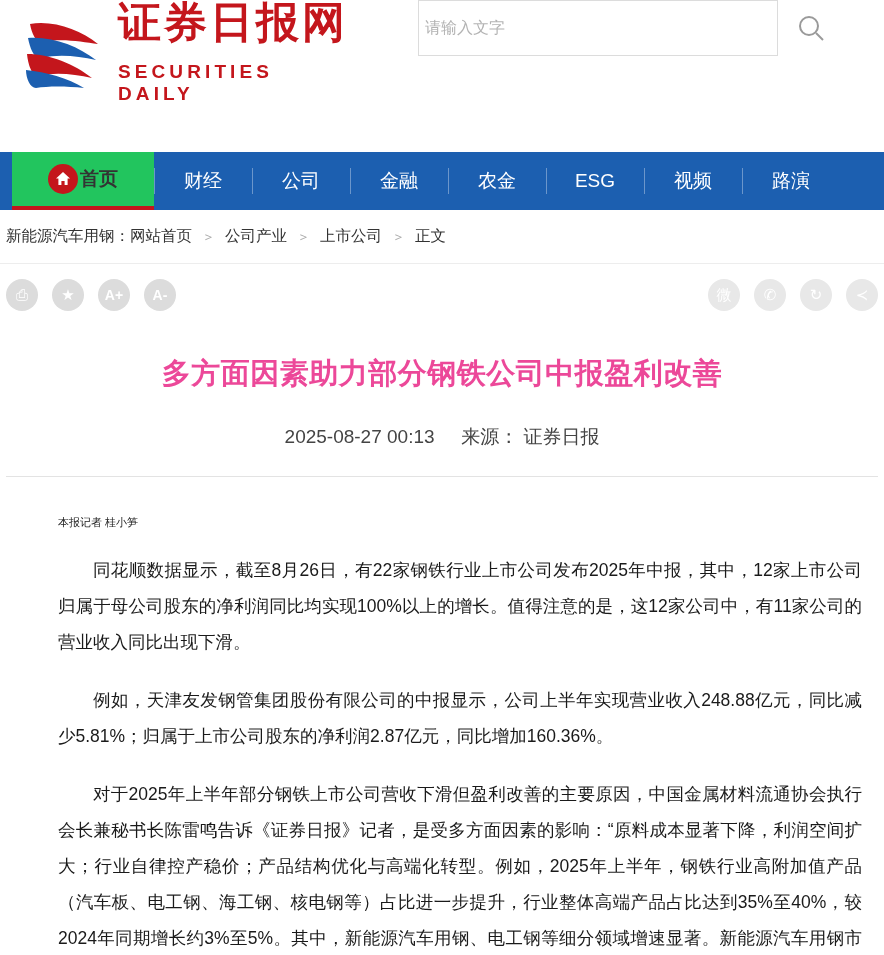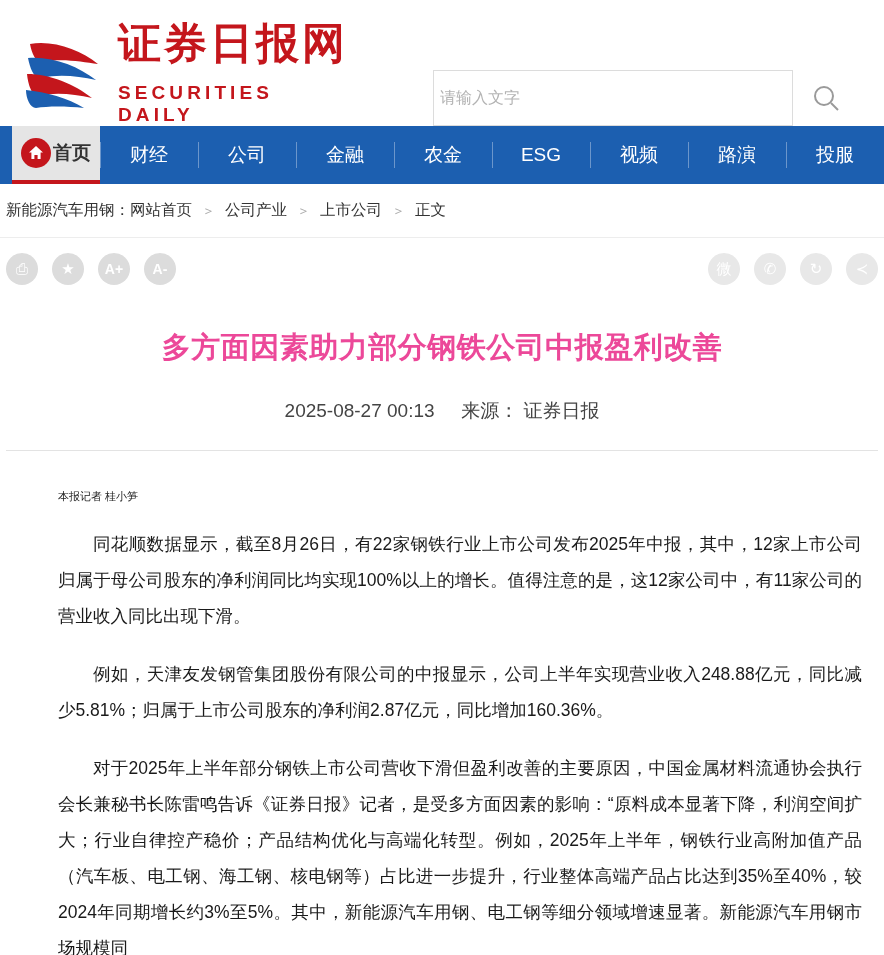--- a/index.html
+++ b/index.html
@@ -7,26 +7,25 @@
     margin: 0; padding: 0;
     width: 884px;
     background: #ffffff;
     font-family: "Liberation Sans", sans-serif;
     color: #222;
   }
   .page { width: 884px; position: relative; overflow: hidden; }
 
   
   .header {
-    height: 126px;
-    display: flex;
-    align-items: flex-end;
+    height: 152px;
+    display: flex;
+    align-items: flex-start;
     padding: 0 22px;
     background: #ffffff;
-    gap: 15px;
   }
   .logo-block {
     display: flex;
     align-items: center;
     width: 330px;
     flex: 0 0 330px;
   }
   .logo-mark {
     width: 90px; height: 78px;
     position: relative;
@@ -85,21 +84,21 @@
   
   .nav {
     height: 58px;
     background: #1c5fb0;
     display: flex;
     align-items: stretch;
     color: #fff;
   }
   .nav-home {
     width: 142px;
-    background: #e5e5e5;
+    background: #22c55e;
     color: #1c5fb0;
     display: flex;
     align-items: center;
     justify-content: center;
     gap: 2px;
     border-bottom: 4px solid #c4161c;
     font-size: 19px;
     font-weight: bold;
     color: #333;
     cursor: pointer;
@@ -259,23 +258,20 @@
       </div>
     <div class="nav-item">
         <span>ESG</span>
       </div>
     <div class="nav-item">
         <span>视频</span>
       </div>
     <div class="nav-item">
         <span>路演</span>
       </div>
-    <div class="nav-item">
-        <span>投服</span>
-      </div>
   </div>
 
   <div class="breadcrumb">
     <span class="label">新能源汽车用钢：</span>
     <a>网站首页</a>
     <span class="sep">＞</span>
     <a>公司产业</a>
     <span class="sep">＞</span>
     <a>上市公司</a>
     <span class="sep">＞</span>

